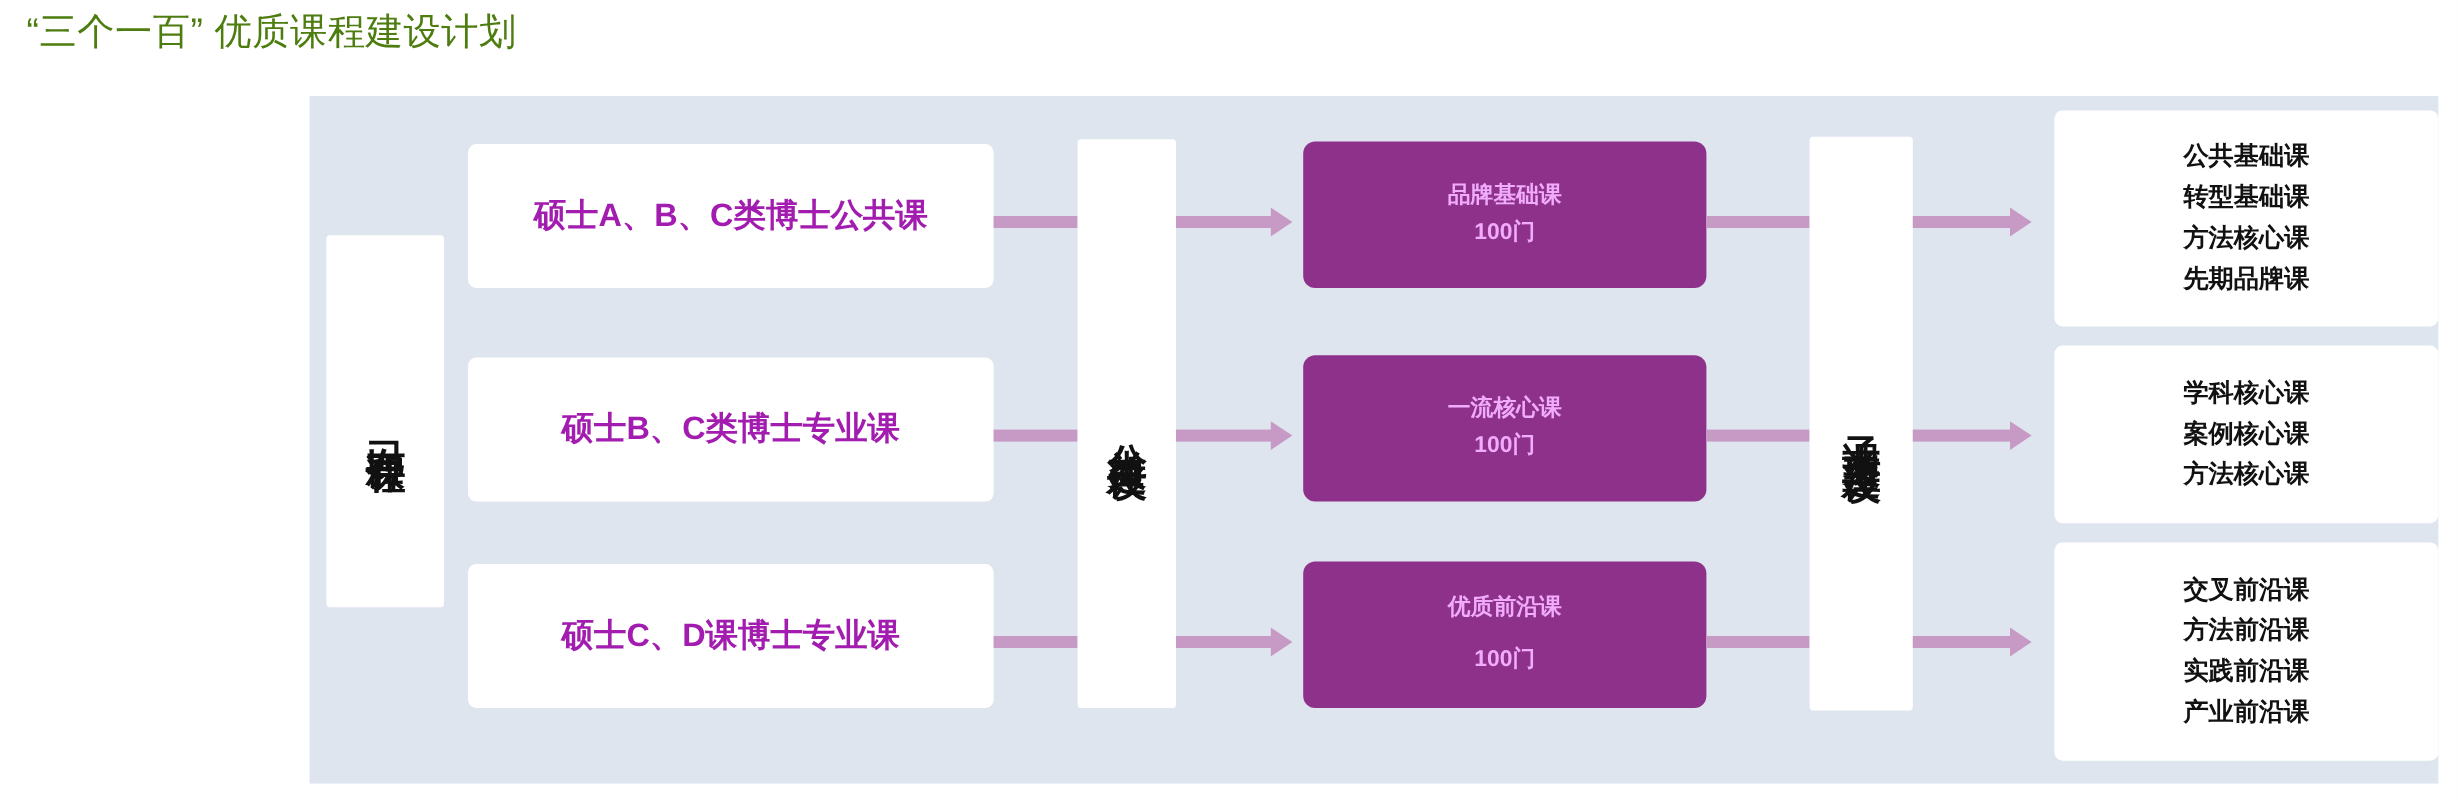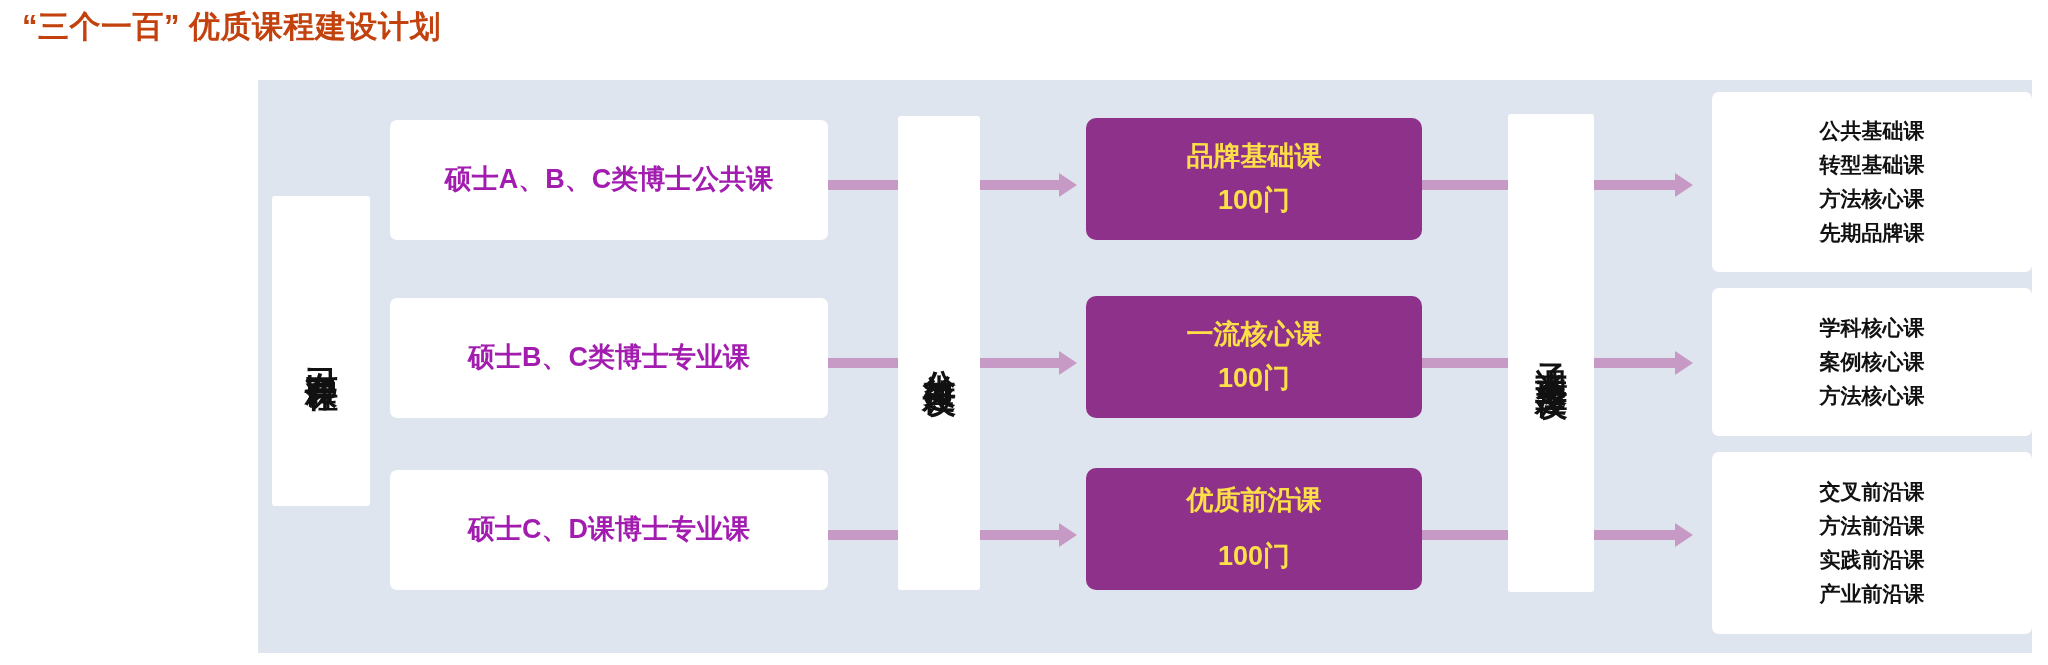--- a/index.html
+++ b/index.html
@@ -9,22 +9,22 @@
     font-family: "Liberation Sans", "DejaVu Sans", sans-serif;
     overflow: hidden;
   }
   #root { position: relative; width: 2048px; height: 665px; }
 
   
   .title {
     position: absolute;
     left: 22px; top: 6px;
     font-size: 31px;
-    font-weight: bold;
-    color: #c2410c;
+    font-weight: normal;
+    color: #4d7c0f;
     letter-spacing: 0.5px;
     white-space: nowrap;
   }
 
   
   .panel {
     position: absolute;
     left: 258px; top: 80px;
     width: 1774px; height: 573px;
     background: #dfe5ef;
@@ -66,23 +66,23 @@
   }
 
   
   .pbox {
     background: #8e318a;
     border-radius: 10px;
     display: flex;
     flex-direction: column;
     align-items: center;
     justify-content: center;
-    color: #fde047;
-    font-weight: bold;
-    font-size: 27px;
+    color: #f0abfc;
+    font-weight: bold;
+    font-size: 19px;
     line-height: 1.62;
     text-align: center;
   }
 
   
   .lbox {
     background: #ffffff;
     border-radius: 7px;
     display: flex;
     flex-direction: column;

